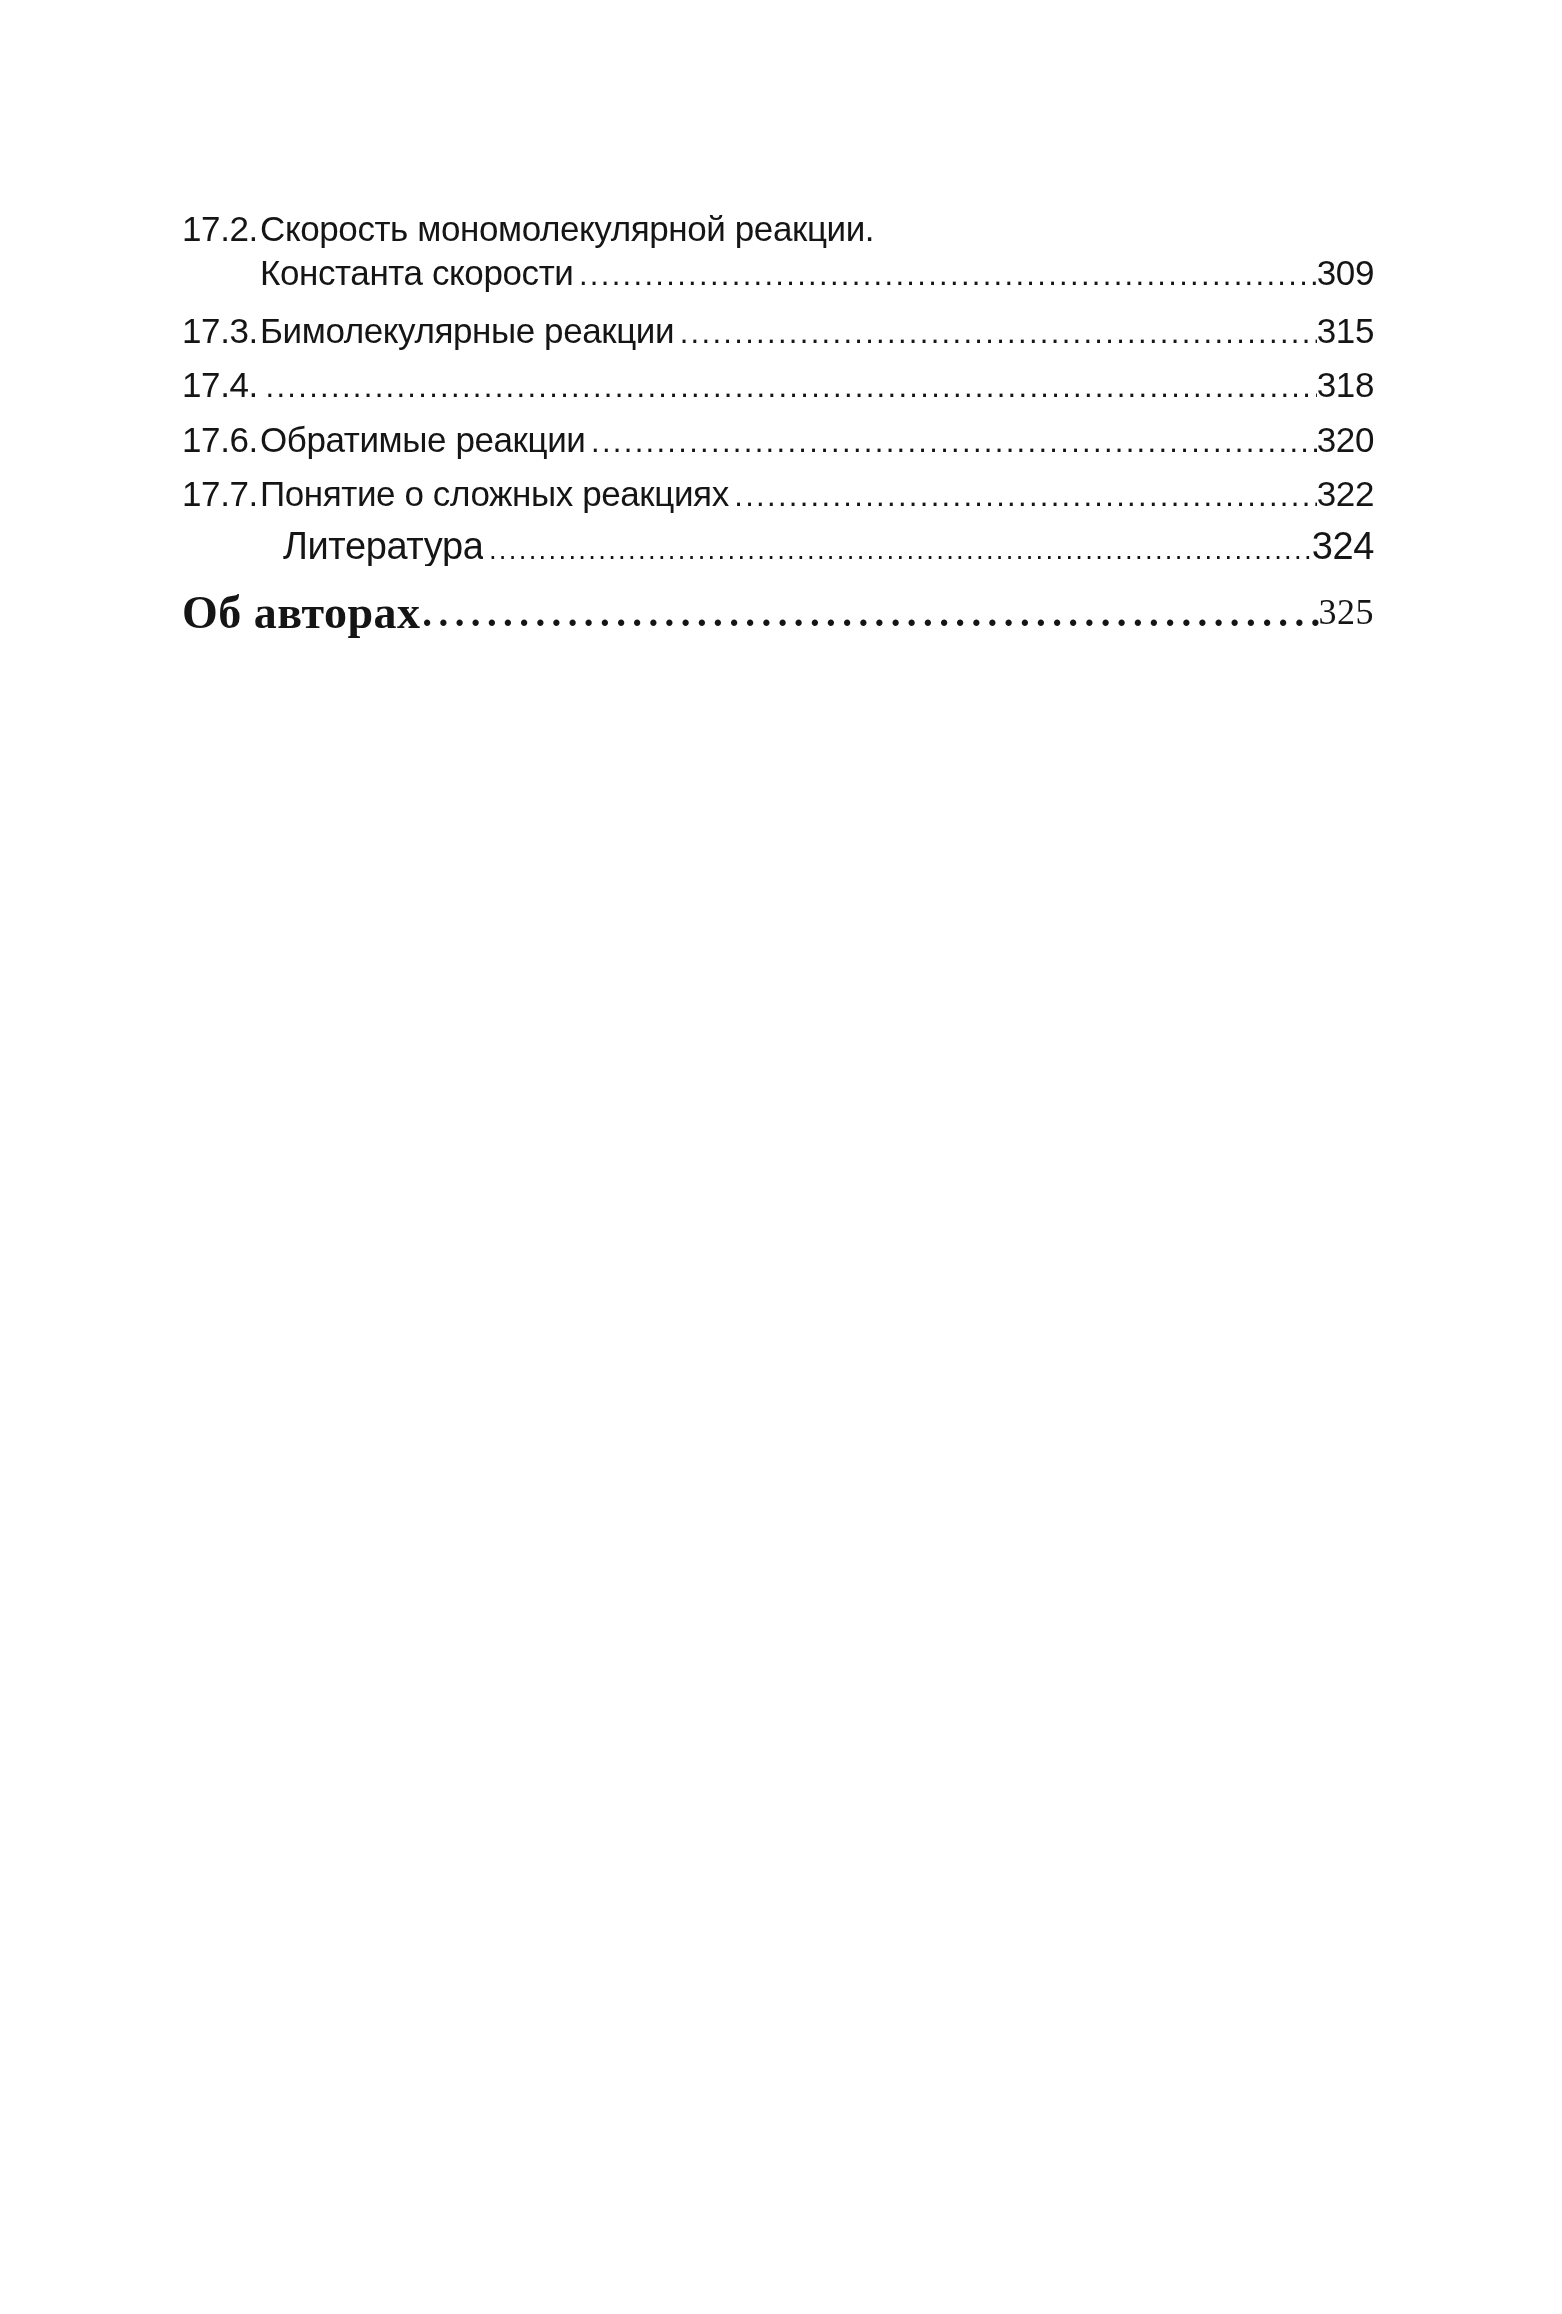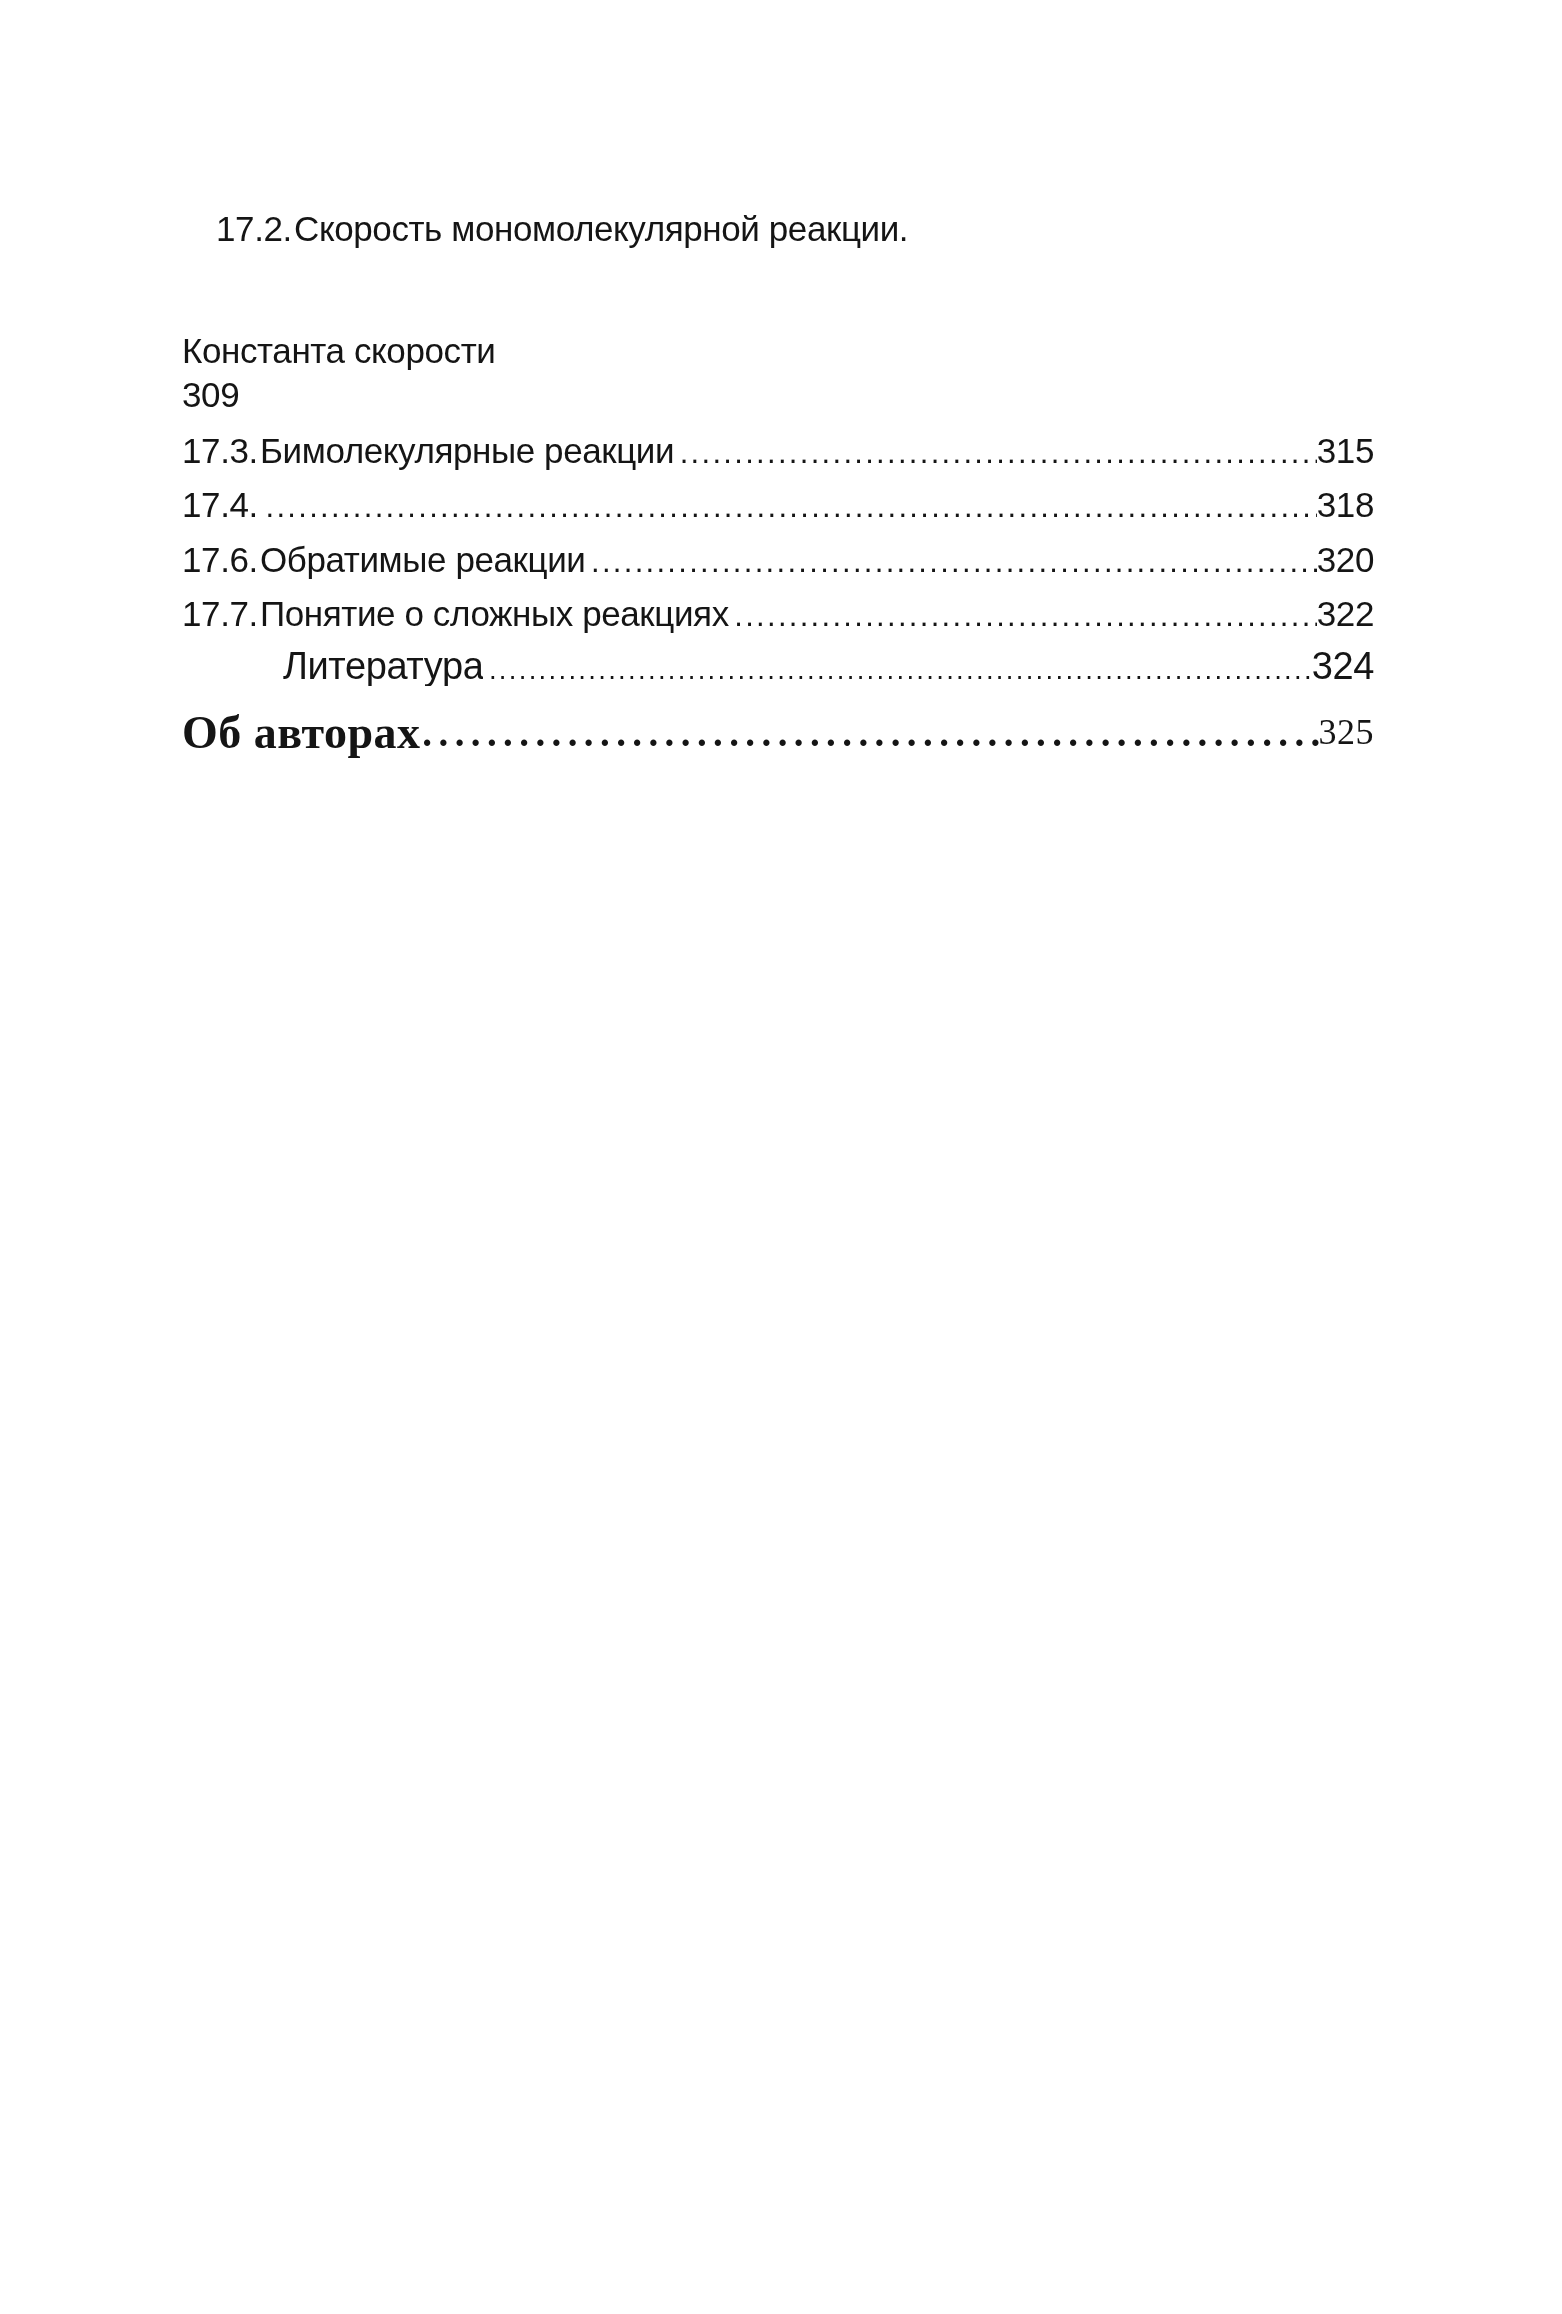--- a/index.html
+++ b/index.html
@@ -21,22 +21,22 @@
   }
   .row {
     display: flex;
     align-items: baseline;
     font-size: 35px;
     line-height: 44px;
     letter-spacing: -0.4px;
     white-space: nowrap;
     margin-bottom: 8.3px;
   }
-  .row.tight { margin-bottom: 0; margin-left: 34px; }
-  .row.after-wrap { margin-bottom: 12px; flex-direction: column; }
+  .row.tight { margin-bottom: 0; }
+  .row.after-wrap { margin-bottom: 12px; }
   .num {
     flex: 0 0 78px;
   }
   .title {
     flex: 0 1 auto;
     overflow: hidden;
   }
   .dots {
     flex: 1 1 0;
     min-width: 0;

